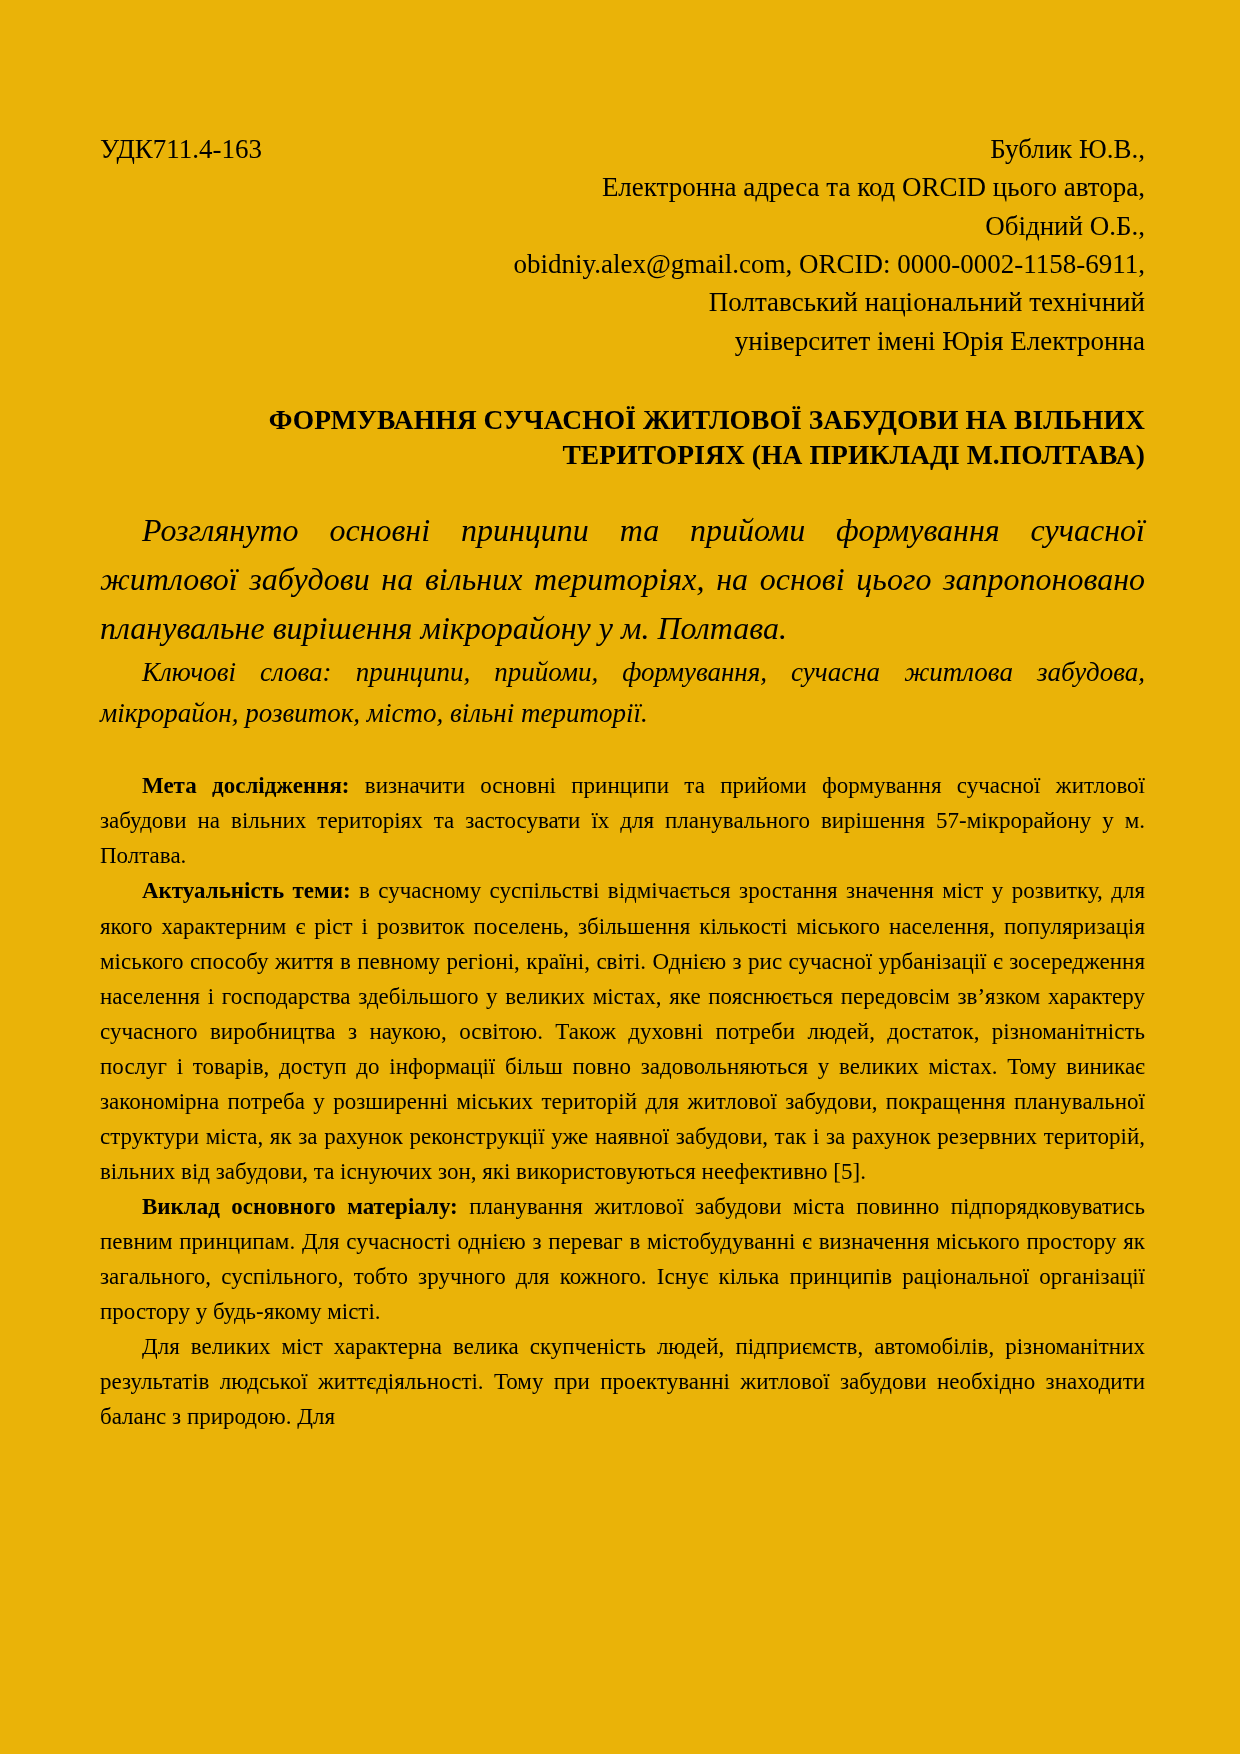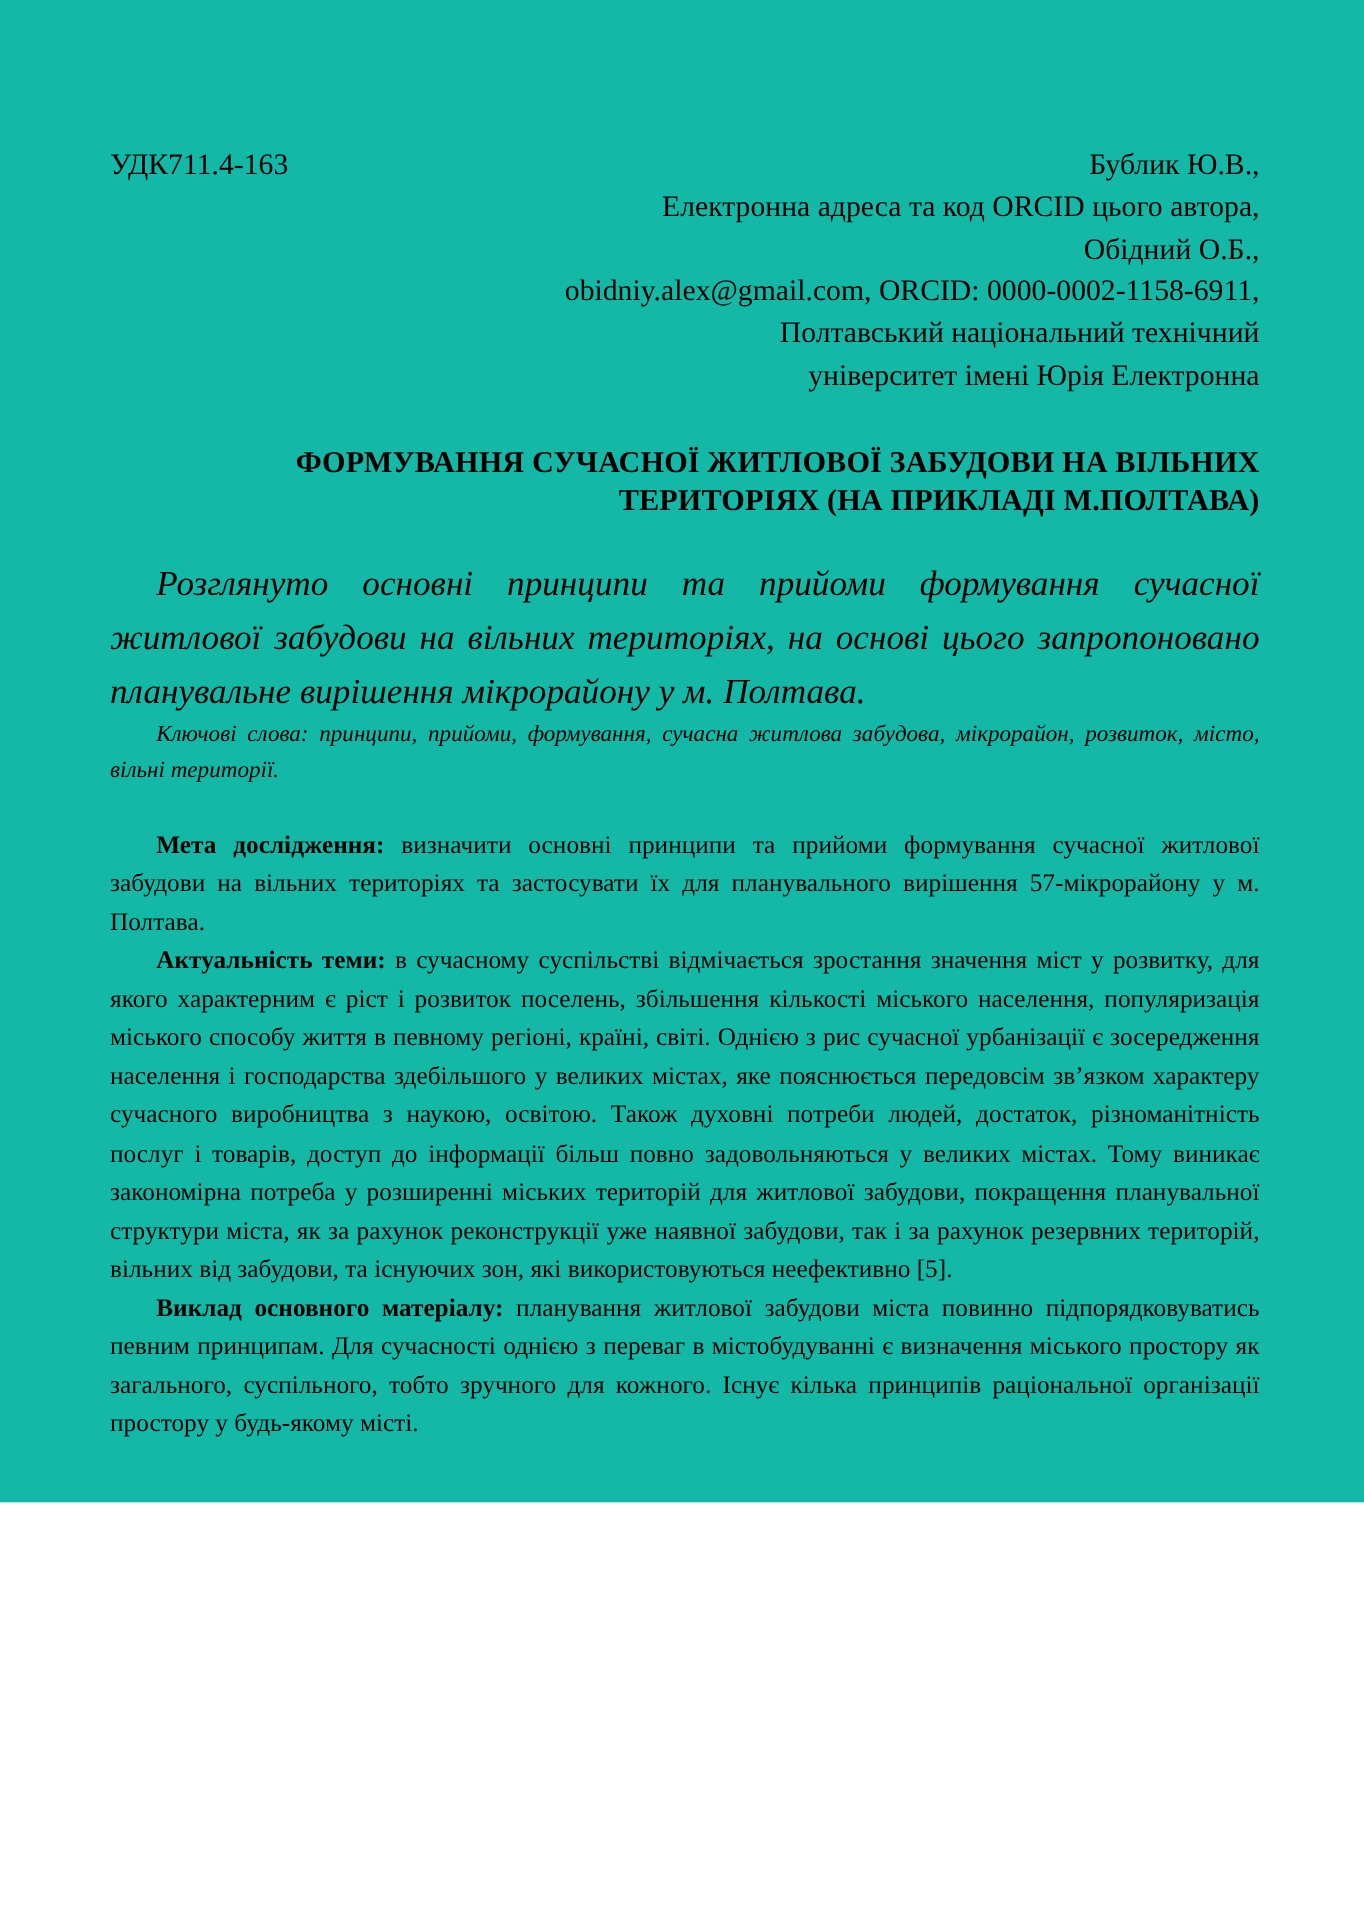--- a/index.html
+++ b/index.html
@@ -4,23 +4,23 @@
 <title>Document</title>
 <style>
   html, body {
     margin: 0;
     padding: 0;
     background: #ffffff;
   }
   .page {
     position: relative;
     width: 1240px;
-    height: 1366px;
+    height: 1754px;
     margin: 0 auto;
-    background: #14b8a6;
+    background: #eab308;
     box-sizing: border-box;
     padding: 130px 95px 60px 100px;
     font-family: "Liberation Serif", "DejaVu Serif", serif;
     color: #000000;
   }
 
   
   .header-block {
     font-size: 27px;
     line-height: 1.42;
@@ -62,21 +62,21 @@
     font-style: italic;
     font-size: 32px;
     line-height: 1.52;
     text-align: justify;
     text-indent: 42px;
     text-justify: inter-word;
   }
   .keywords {
     margin-top: 0;
     font-style: italic;
-    font-size: 21px;
+    font-size: 27px;
     line-height: 1.52;
     text-align: justify;
     text-indent: 42px;
   }
 
   
   .body-block {
     margin-top: 34px;
   }
   .para {
@@ -115,15 +115,16 @@
     <span class="tl">ТЕРИТОРІЯХ (НА ПРИКЛАДІ М.ПОЛТАВА)</span>
   </div>
 
   <div class="abstract">Розглянуто основні принципи та прийоми формування сучасної житлової забудови на вільних територіях, на основі цього запропоновано планувальне вирішення мікрорайону у м. Полтава.</div>
   <div class="keywords">Ключові слова: принципи, прийоми, формування, сучасна житлова забудова, мікрорайон, розвиток, місто, вільні території.</div>
 
   <div class="body-block">
     <p class="para"><span class="lead">Мета дослідження:</span><span> визначити основні принципи та прийоми формування сучасної  житлової забудови на вільних територіях та застосувати їх для планувального вирішення 57-мікрорайону у м. Полтава.</span></p>
     <p class="para"><span class="lead">Актуальність теми:</span><span> в сучасному суспільстві відмічається зростання значення міст у розвитку, для якого характерним є ріст і розвиток поселень, збільшення кількості міського населення, популяризація міського способу життя в певному регіоні, країні, світі. Однією з рис сучасної урбанізації є зосередження населення і господарства здебільшого у великих містах, яке пояснюється передовсім зв’язком характеру сучасного виробництва з наукою, освітою. Також духовні потреби людей, достаток, різноманітність послуг і товарів, доступ до інформації більш повно задовольняються у великих містах. Тому виникає закономірна потреба у розширенні міських  територій для житлової забудови, покращення планувальної структури міста, як за рахунок реконструкції уже наявної забудови, так і за рахунок резервних територій, вільних від забудови, та існуючих зон, які використовуються неефективно [5].</span></p>
     <p class="para"><span class="lead">Виклад основного матеріалу:</span><span> планування житлової забудови міста повинно підпорядковуватись певним принципам. Для сучасності  однією з переваг в містобудуванні є визначення міського простору як загального, суспільного, тобто зручного для кожного. Існує кілька принципів раціональної організації простору у будь-якому місті.</span></p>
+    <p class="para"><span>Для великих міст характерна велика скупченість людей, підприємств, автомобілів, різноманітних результатів людської життєдіяльності. Тому при проектуванні житлової забудови необхідно знаходити баланс з природою. Для</span></p>
   </div>
 
 </div>
 
 </body></html>

